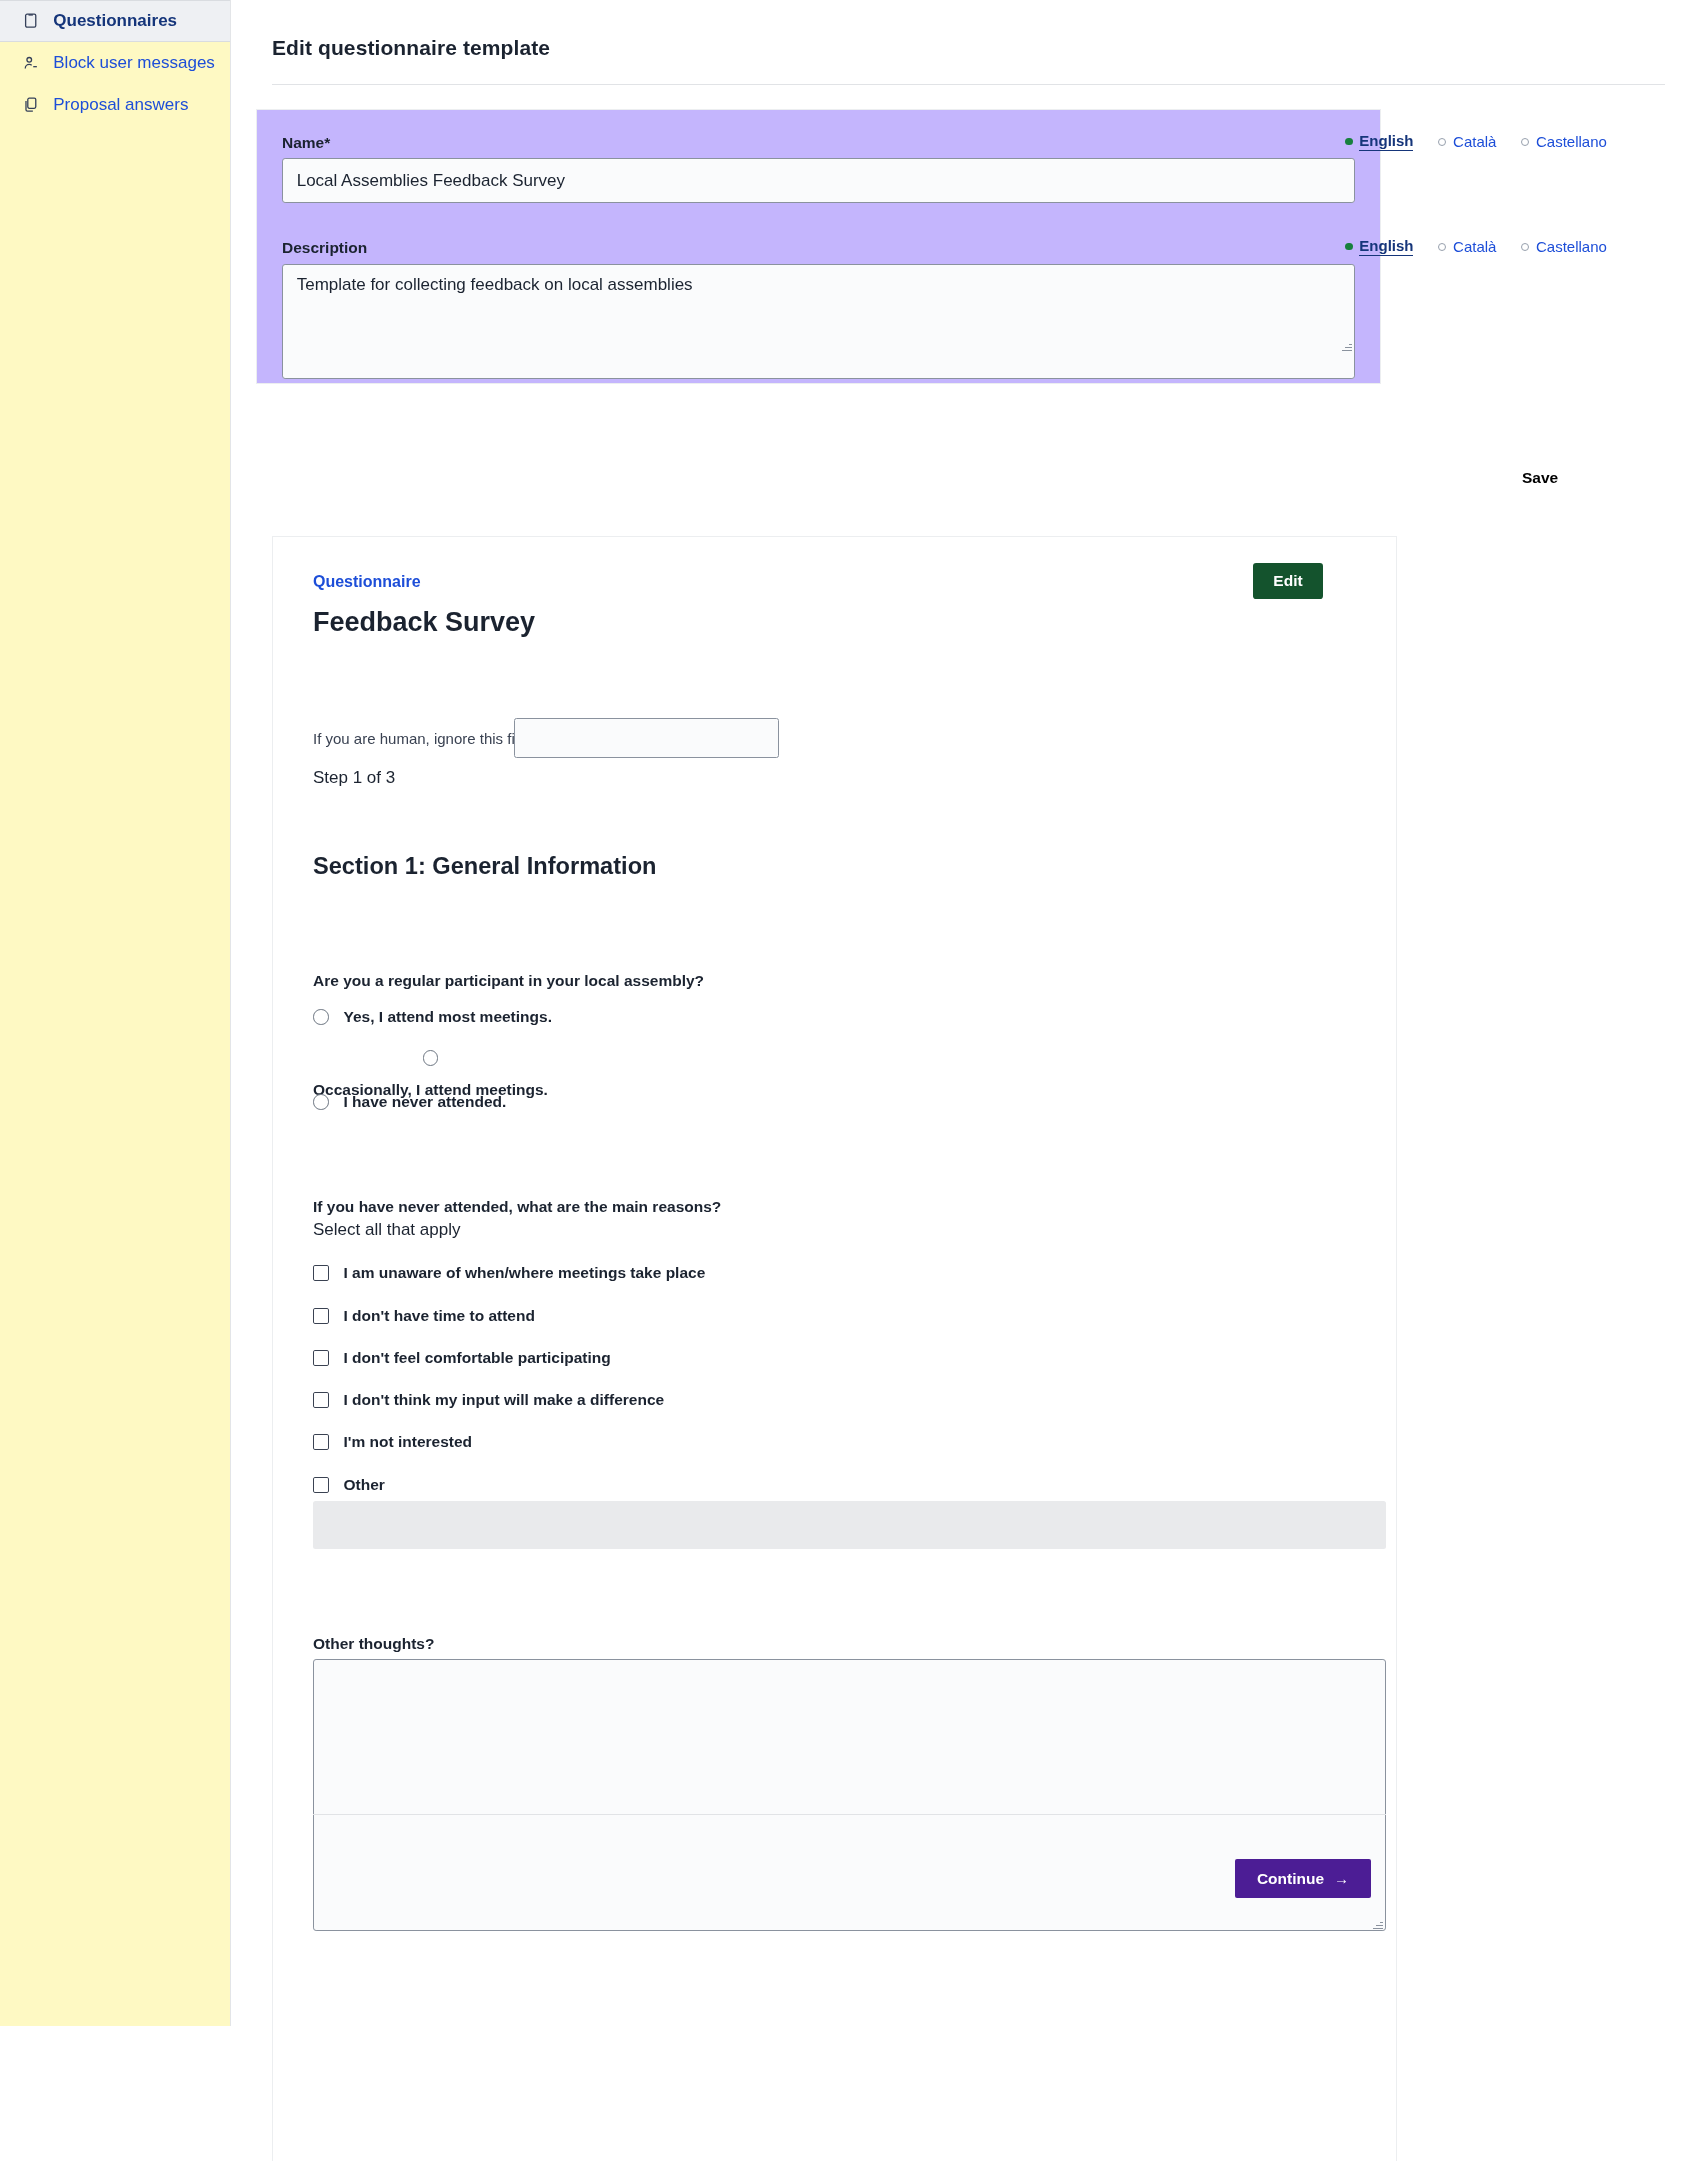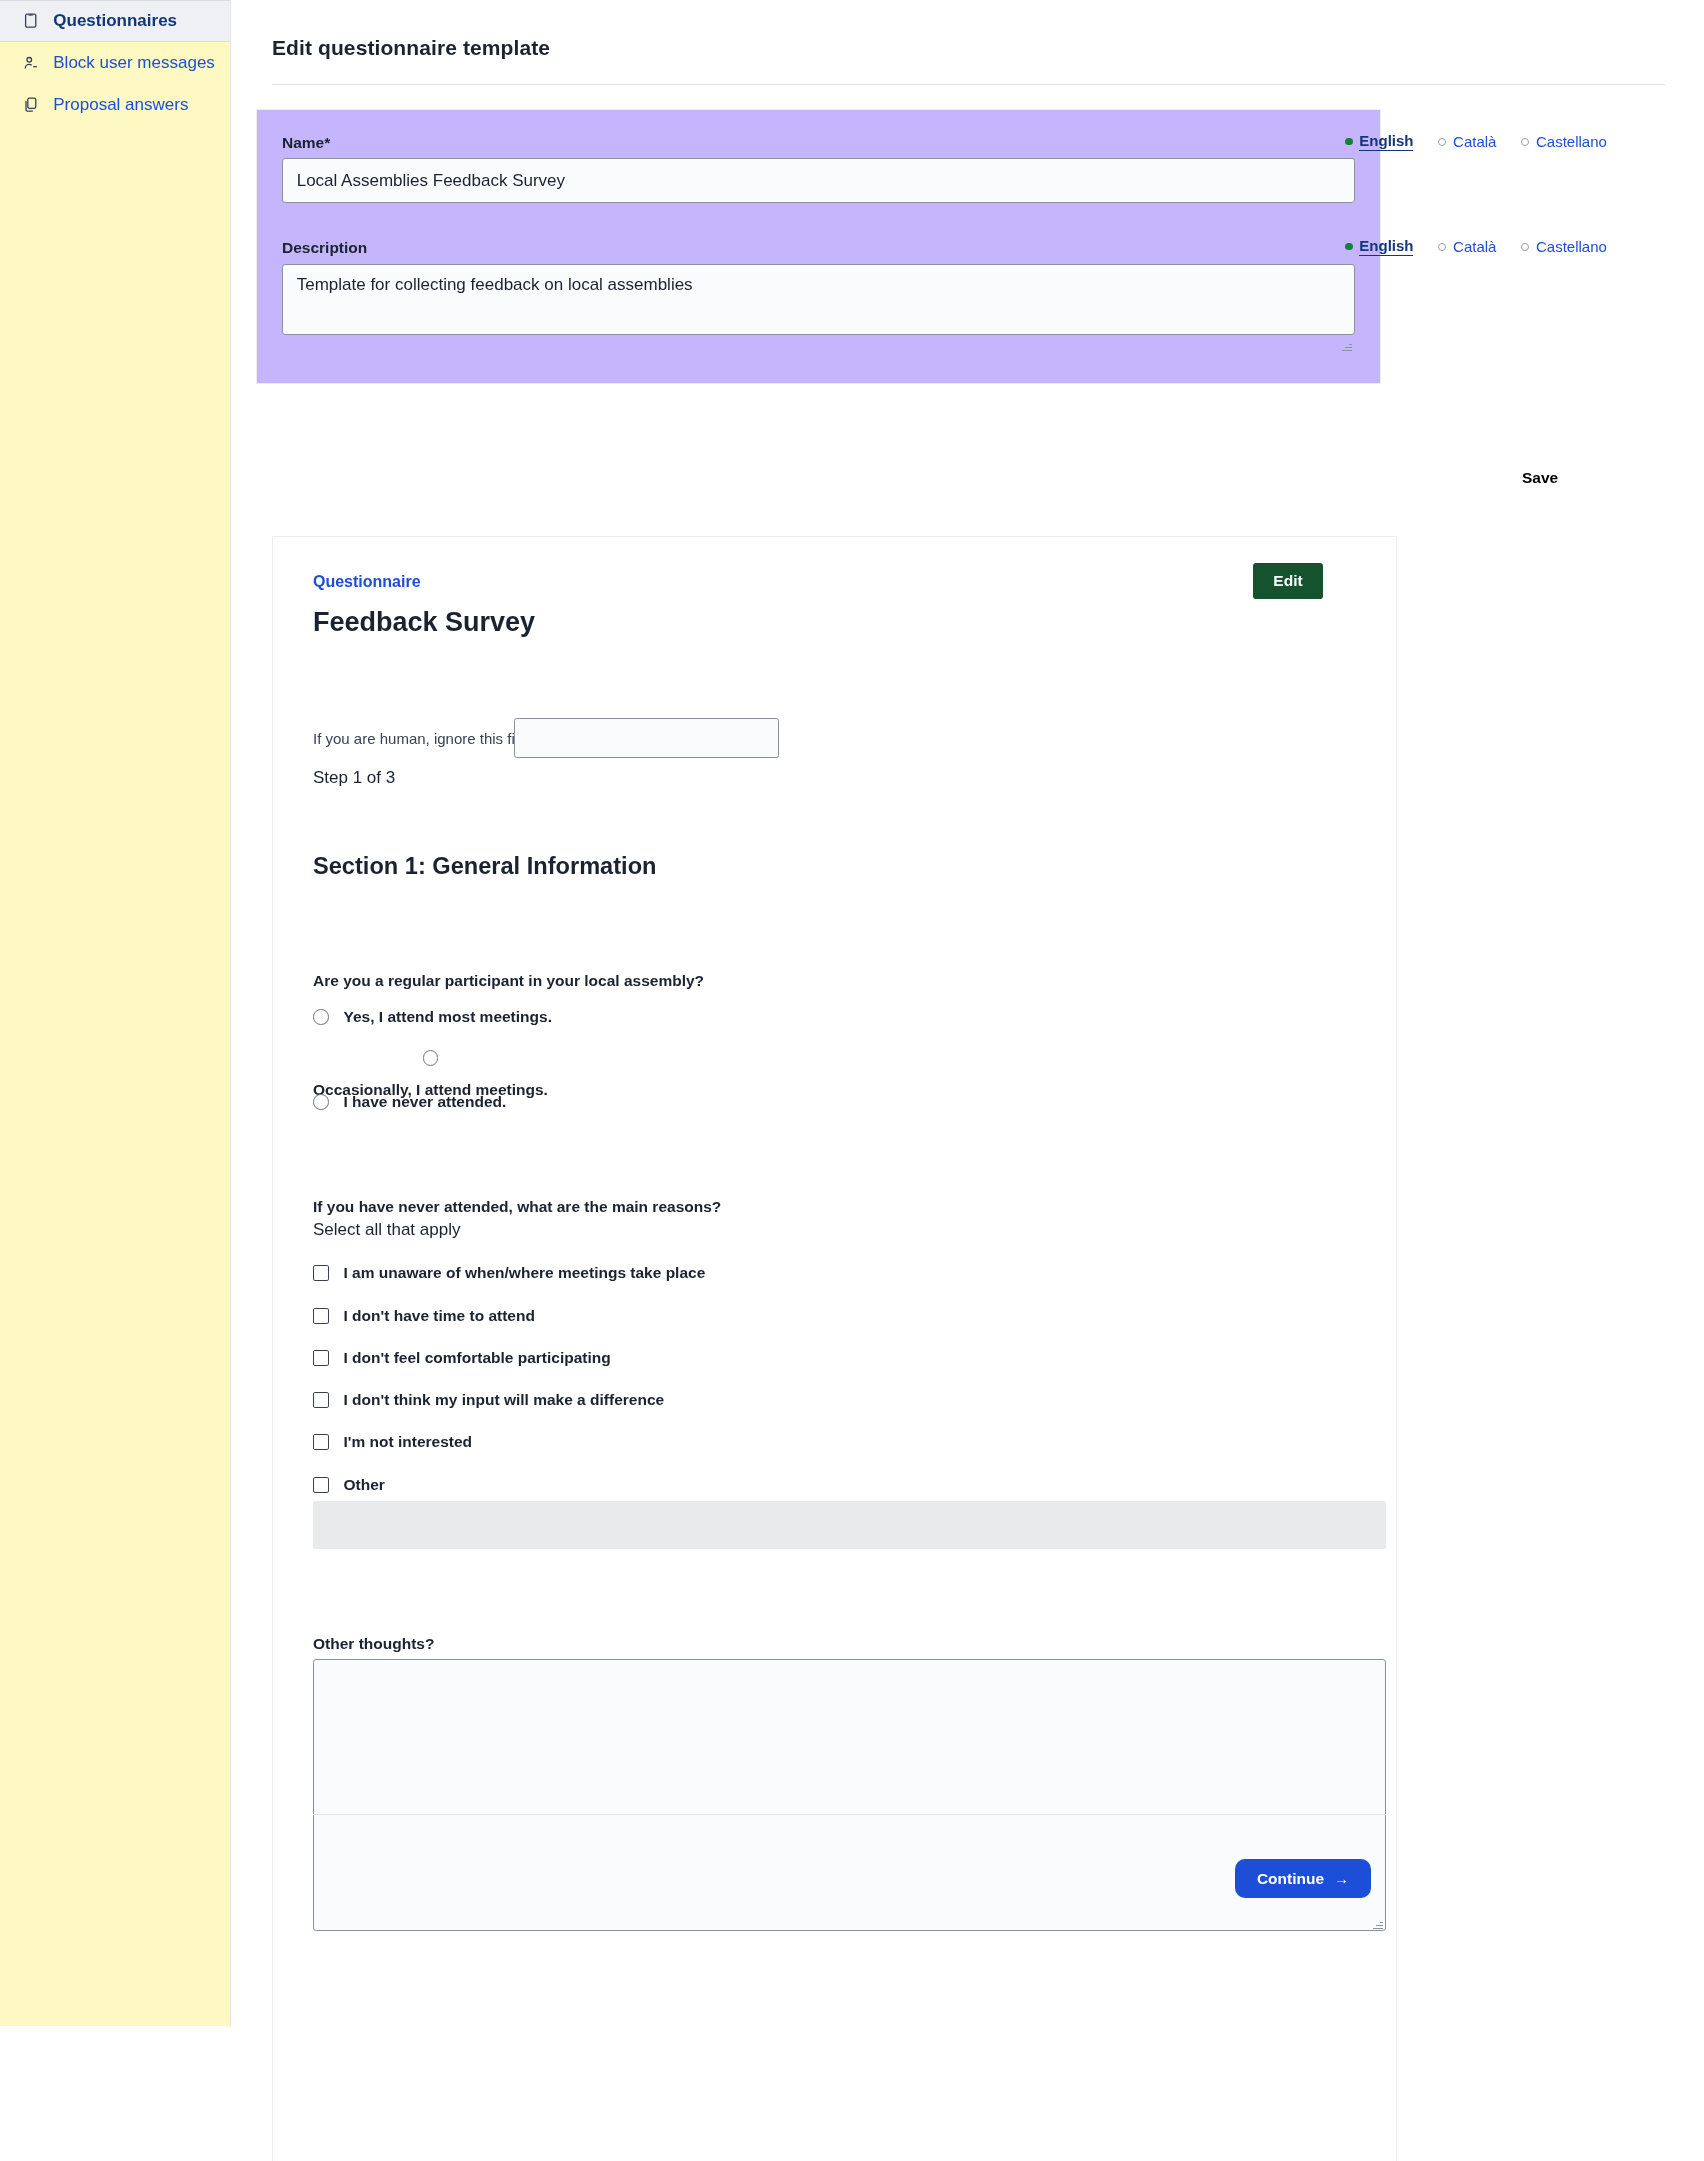--- a/index.html
+++ b/index.html
@@ -309,24 +309,24 @@
   #q-footer-rule {
     position: absolute;
     left: 40px; top: 1277px;
     width: 1073px; height: 1.2px;
     background: #e1e3e6;
   }
   #continue-btn {
     position: absolute;
     left: 962px; top: 1322px;
     width: 136px; height: 39px;
-    background: #1d4ed8;
+    background: #4c1d95;
     color: #ffffff;
     border: none;
-    border-radius: 10px;
+    border-radius: 2px;
     font-family: "Liberation Sans", sans-serif;
     font-size: 15.5px;
     font-weight: bold;
     cursor: pointer;
     display: flex;
     align-items: center;
     justify-content: center;
     gap: 10px;
   }
   #continue-btn .arrow { font-size: 15px; }
@@ -397,21 +397,21 @@
       <span class="dot"></span>
       <span class="lang-active">English</span>
       <span class="lang-gap"></span>
       <span class="ring"></span>
       <span class="lang">Català</span>
       <span class="lang-gap"></span>
       <span class="ring"></span>
       <span class="lang">Castellano</span>
     </div>
 
-    <textarea class="text-area" style="left: 25px; top: 154px; width: 1073px; height: 71px;">Template for collecting feedback on local assemblies</textarea>
+    <textarea class="text-area" style="left: 25px; top: 154px; width: 1073px; height: 115px;">Template for collecting feedback on local assemblies</textarea>
     <div class="resize-grip" style="left:1084px; top:230px;">
       <i style="top:10px; width:10px;"></i>
       <i style="top:6.8px; width:6.8px;"></i>
       <i style="top:3.7px; width:3.7px;"></i>
     </div>
 
   </div>
 
   <div id="save-btn">Save</div>
 

